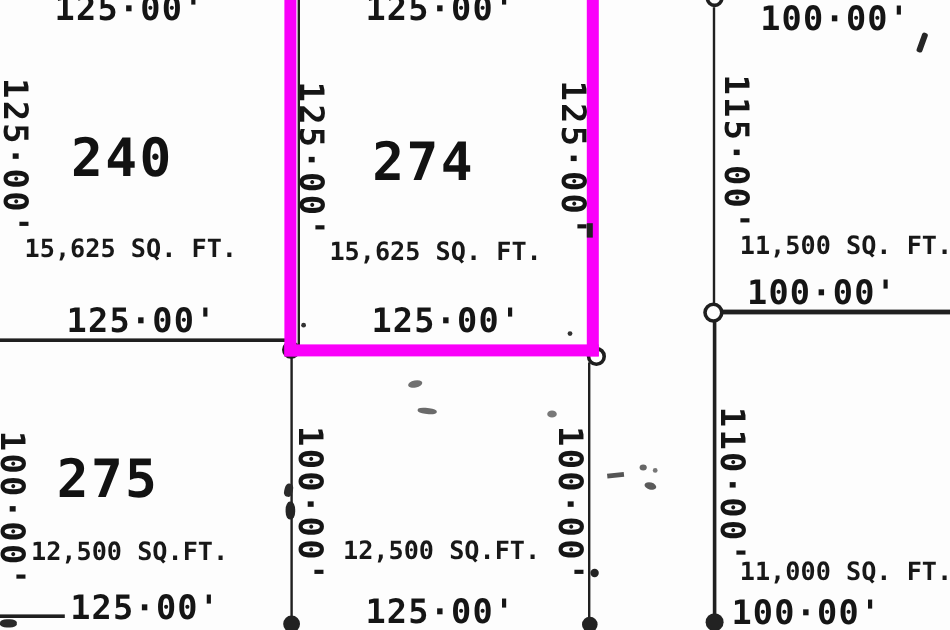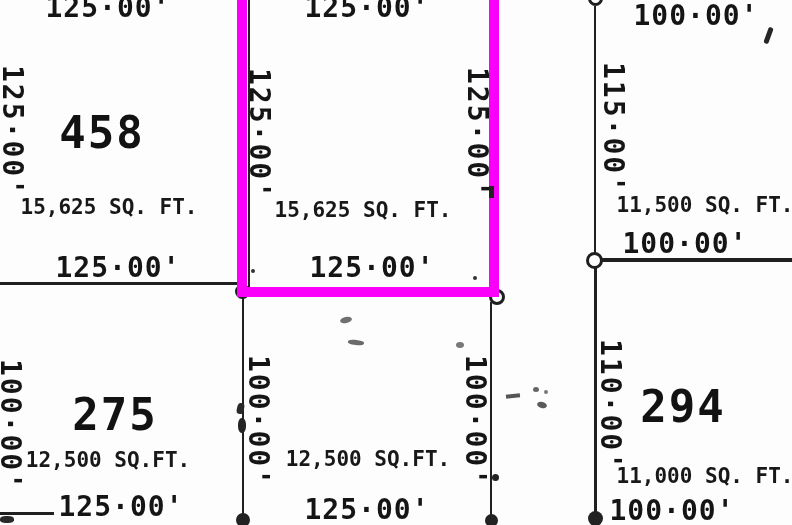--- a/index.html
+++ b/index.html
@@ -78,45 +78,45 @@
   <div class="noise" style="left:348px;top:340px;width:16px;height:5px;background:#6a6a6a;border-radius:40%;transform:rotate(6deg);"></div>
   <div class="noise" style="left:456px;top:342px;width:8px;height:6px;background:#787878;border-radius:50%;"></div>
   <div class="noise" style="left:251px;top:269px;width:4px;height:4px;background:#333;border-radius:50%;"></div>
   <div class="noise" style="left:473px;top:276px;width:4px;height:4px;background:#333;border-radius:50%;"></div>
   <div class="noise" style="left:489px;top:186px;width:5px;height:12px;background:#222;"></div>
   <div class="noise" style="left:237px;top:403px;width:7px;height:11px;background:#2a2a2a;border-radius:40%;transform:rotate(14deg);"></div>
   <div class="noise" style="left:238px;top:418px;width:8px;height:15px;background:#242424;border-radius:45%;"></div>
   <div class="noise" style="left:492px;top:474px;width:7px;height:7px;background:#242424;border-radius:50%;"></div>
   <div class="noise" style="left:0;top:516px;width:14px;height:7px;background:#2a2a2a;border-radius:40%;"></div>
 
-  <div class="lot-num" style="left:32px;top:110px;">458</div>
+  <div class="lot-num" style="left:32px;top:110px;">240</div>
   <div class="sqft" style="left:9px;top:195px;">15,625 SQ. FT.</div>
   <div class="dim" style="left:38px;top:-7px;">125·00'</div>
   <div class="dim" style="left:48px;top:253px;">125·00'</div>
   <div class="dim-v" style="left:-53px;top:116px;">125·00'</div>
 
+  <div class="lot-num" style="left:283px;top:113px;">274</div>
   <div class="sqft" style="left:263px;top:198px;">15,625 SQ. FT.</div>
   <div class="dim" style="left:297px;top:-7px;">125·00'</div>
   <div class="dim" style="left:302px;top:253px;">125·00'</div>
   <div class="dim-v" style="left:194px;top:119px;">125·00'</div>
   <div class="dim-v" style="left:412px;top:118px;">125·00'</div>
 
-  <div class="lot-num" style="left:45px;top:377px;margin-top:15px;">275</div>
+  <div class="lot-num" style="left:20px;top:377px;">275</div>
   <div class="sqft" style="left:8px;top:448px;">12,500 SQ.FT.</div>
   <div class="dim" style="left:51px;top:492px;">125·00'</div>
   <div class="dim-v" style="left:-55px;top:410px;">100·00'</div>
 
   <div class="sqft" style="left:268px;top:447px;">12,500 SQ.FT.</div>
   <div class="dim" style="left:297px;top:495px;">125·00'</div>
   <div class="dim-v" style="left:193px;top:406px;">100·00'</div>
   <div class="dim-v" style="left:410px;top:406px;">100·00'</div>
 
   <div class="sqft" style="left:605px;top:193px;">11,500 SQ. FT.</div>
   <div class="dim" style="left:626px;top:1px;">100·00'</div>
   <div class="dim" style="left:615px;top:229px;">100·00'</div>
   <div class="dim-v" style="left:548px;top:113px;">115·00'</div>
 
-  <div class="lot-num" style="left:613px;top:384px;">294</div>
   <div class="sqft" style="left:605px;top:464px;">11,000 SQ. FT.</div>
   <div class="dim" style="left:602px;top:496px;">100·00'</div>
   <div class="dim-v" style="left:545px;top:390px;">110·00'</div>
 
 </div>
 
 </body></html>

